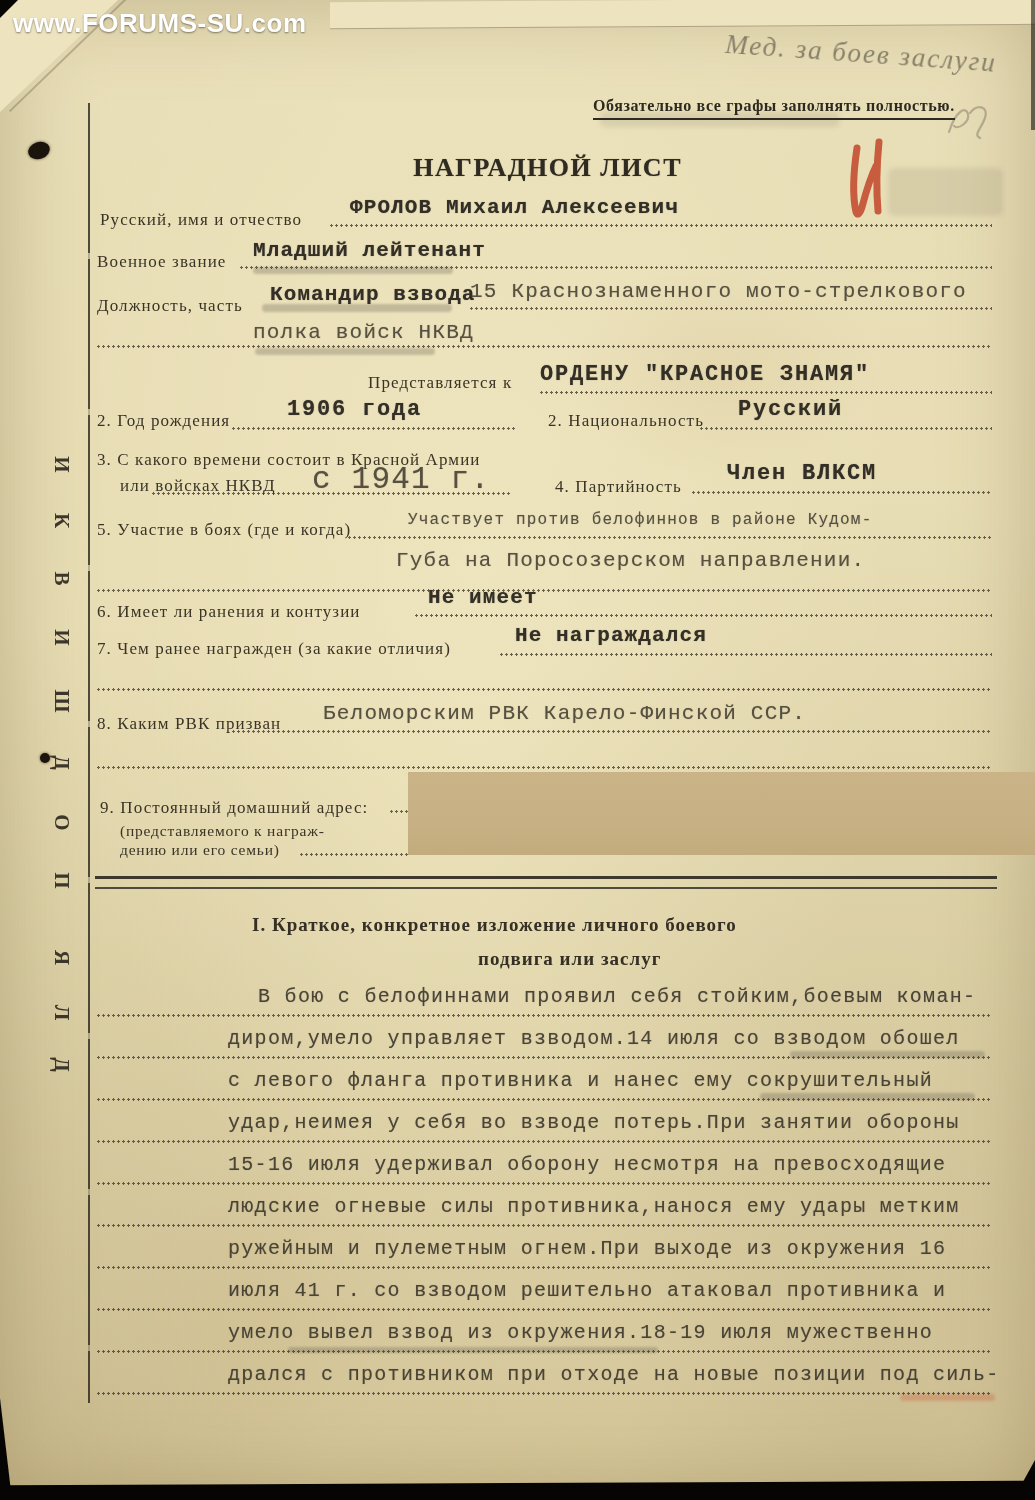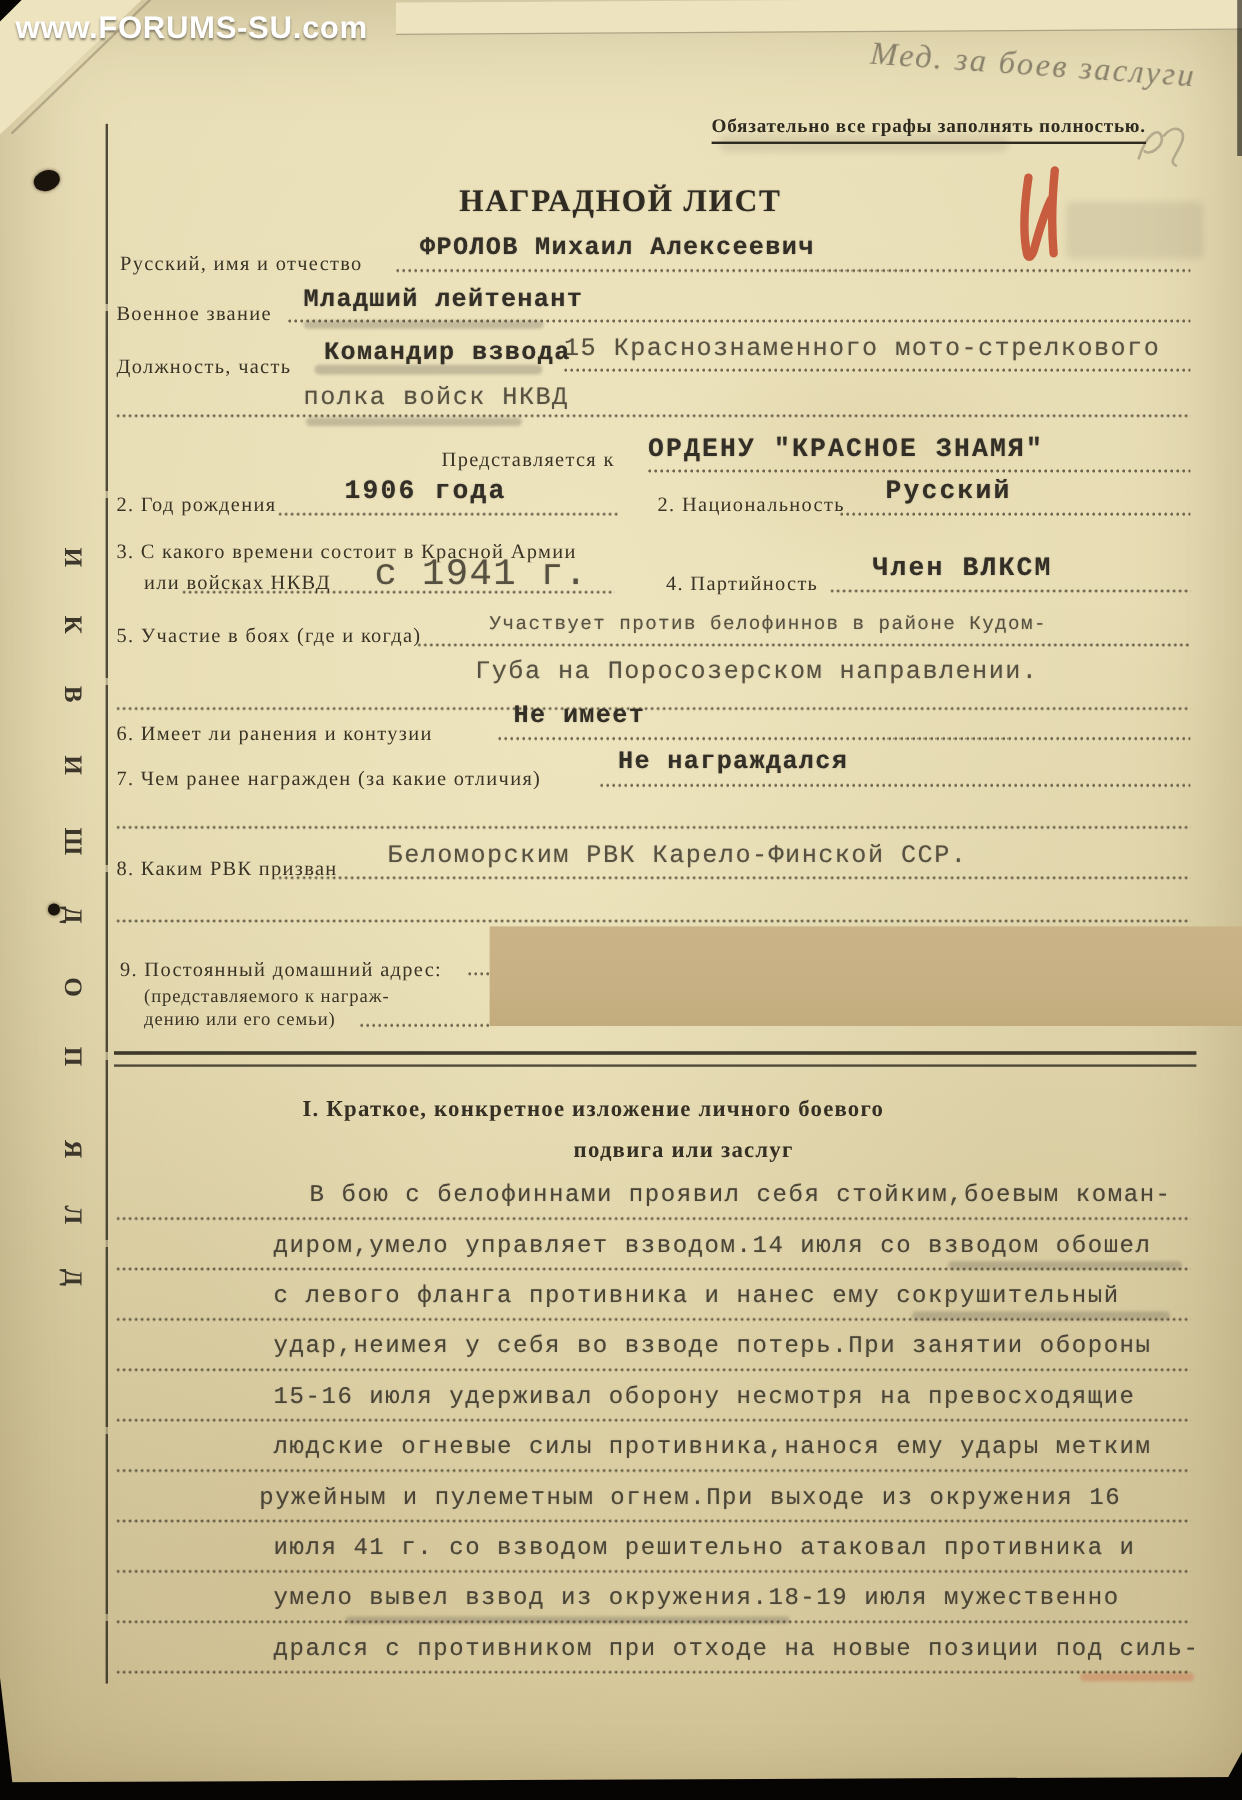--- a/index.html
+++ b/index.html
@@ -39,21 +39,21 @@
     position:absolute;left:725px;top:40px;width:320px;
     font-style:italic;font-size:27px;color:rgba(128,120,100,.92);
     transform:rotate(4deg);letter-spacing:2px;filter:blur(.4px);white-space:nowrap;
   }
   .notice{
     position:absolute;left:593px;top:97px;
     font-weight:bold;font-size:16px;color:#2e2a20;letter-spacing:.6px;
     border-bottom:2px solid #2e2a20;padding-bottom:3px;white-space:nowrap;
   }
   .doc-title{
-    position:absolute;left:352px;top:153px;width:330px;text-align:center;
+    position:absolute;left:352px;top:153px;width:330px;text-align:right;
     font-weight:bold;font-size:26px;letter-spacing:1.5px;color:#2f2b22;
     text-shadow:0 0 1px rgba(47,43,34,.5);white-space:nowrap;
   }
   .label{
     position:absolute;font-size:17px;letter-spacing:1.1px;color:#3a3426;white-space:nowrap;
   }
   .label-sm{font-size:15.5px;letter-spacing:.8px;}
   .typed{
     position:absolute;font-family:"Liberation Mono","DejaVu Sans Mono",monospace;
     white-space:nowrap;
@@ -217,21 +217,21 @@
   <div class="dots" style="left:97px;top:1056px;width:895px"></div>
   <div class="body-line" style="left:228px;top:1069px">с левого фланга противника и нанес ему сокрушительный</div>
   <div class="smear" style="left:760px;top:1093px;width:215px;height:7px;"></div>
   <div class="dots" style="left:97px;top:1098px;width:895px"></div>
   <div class="body-line" style="left:228px;top:1111px">удар,неимея у себя во взводе потерь.При занятии обороны</div>
   <div class="dots" style="left:97px;top:1140px;width:895px"></div>
   <div class="body-line" style="left:228px;top:1153px">15-16 июля удерживал оборону несмотря на превосходящие</div>
   <div class="dots" style="left:97px;top:1182px;width:895px"></div>
   <div class="body-line" style="left:228px;top:1195px">людские огневые силы противника,нанося ему удары метким</div>
   <div class="dots" style="left:97px;top:1224px;width:895px"></div>
-  <div class="body-line" style="left:216px;top:1237px">ружейным и пулеметным огнем.При выходе из окружения 16</div>
+  <div class="body-line" style="left:228px;top:1237px">ружейным и пулеметным огнем.При выходе из окружения 16</div>
   <div class="dots" style="left:97px;top:1266px;width:895px"></div>
   <div class="body-line" style="left:228px;top:1279px">июля 41 г. со взводом решительно атаковал противника и</div>
   <div class="dots" style="left:97px;top:1308px;width:895px"></div>
   <div class="body-line" style="left:228px;top:1321px">умело вывел взвод из окружения.18-19 июля мужественно</div>
   <div class="smear" style="left:288px;top:1347px;width:370px;height:6px;"></div>
   <div class="dots" style="left:97px;top:1350px;width:895px"></div>
   <div class="body-line" style="left:228px;top:1363px">дрался с противником при отходе на новые позиции под силь-</div>
   <div class="smear-red" style="left:900px;top:1394px;width:95px;height:7px;"></div>
   <div class="dots" style="left:97px;top:1392px;width:895px"></div>
 

